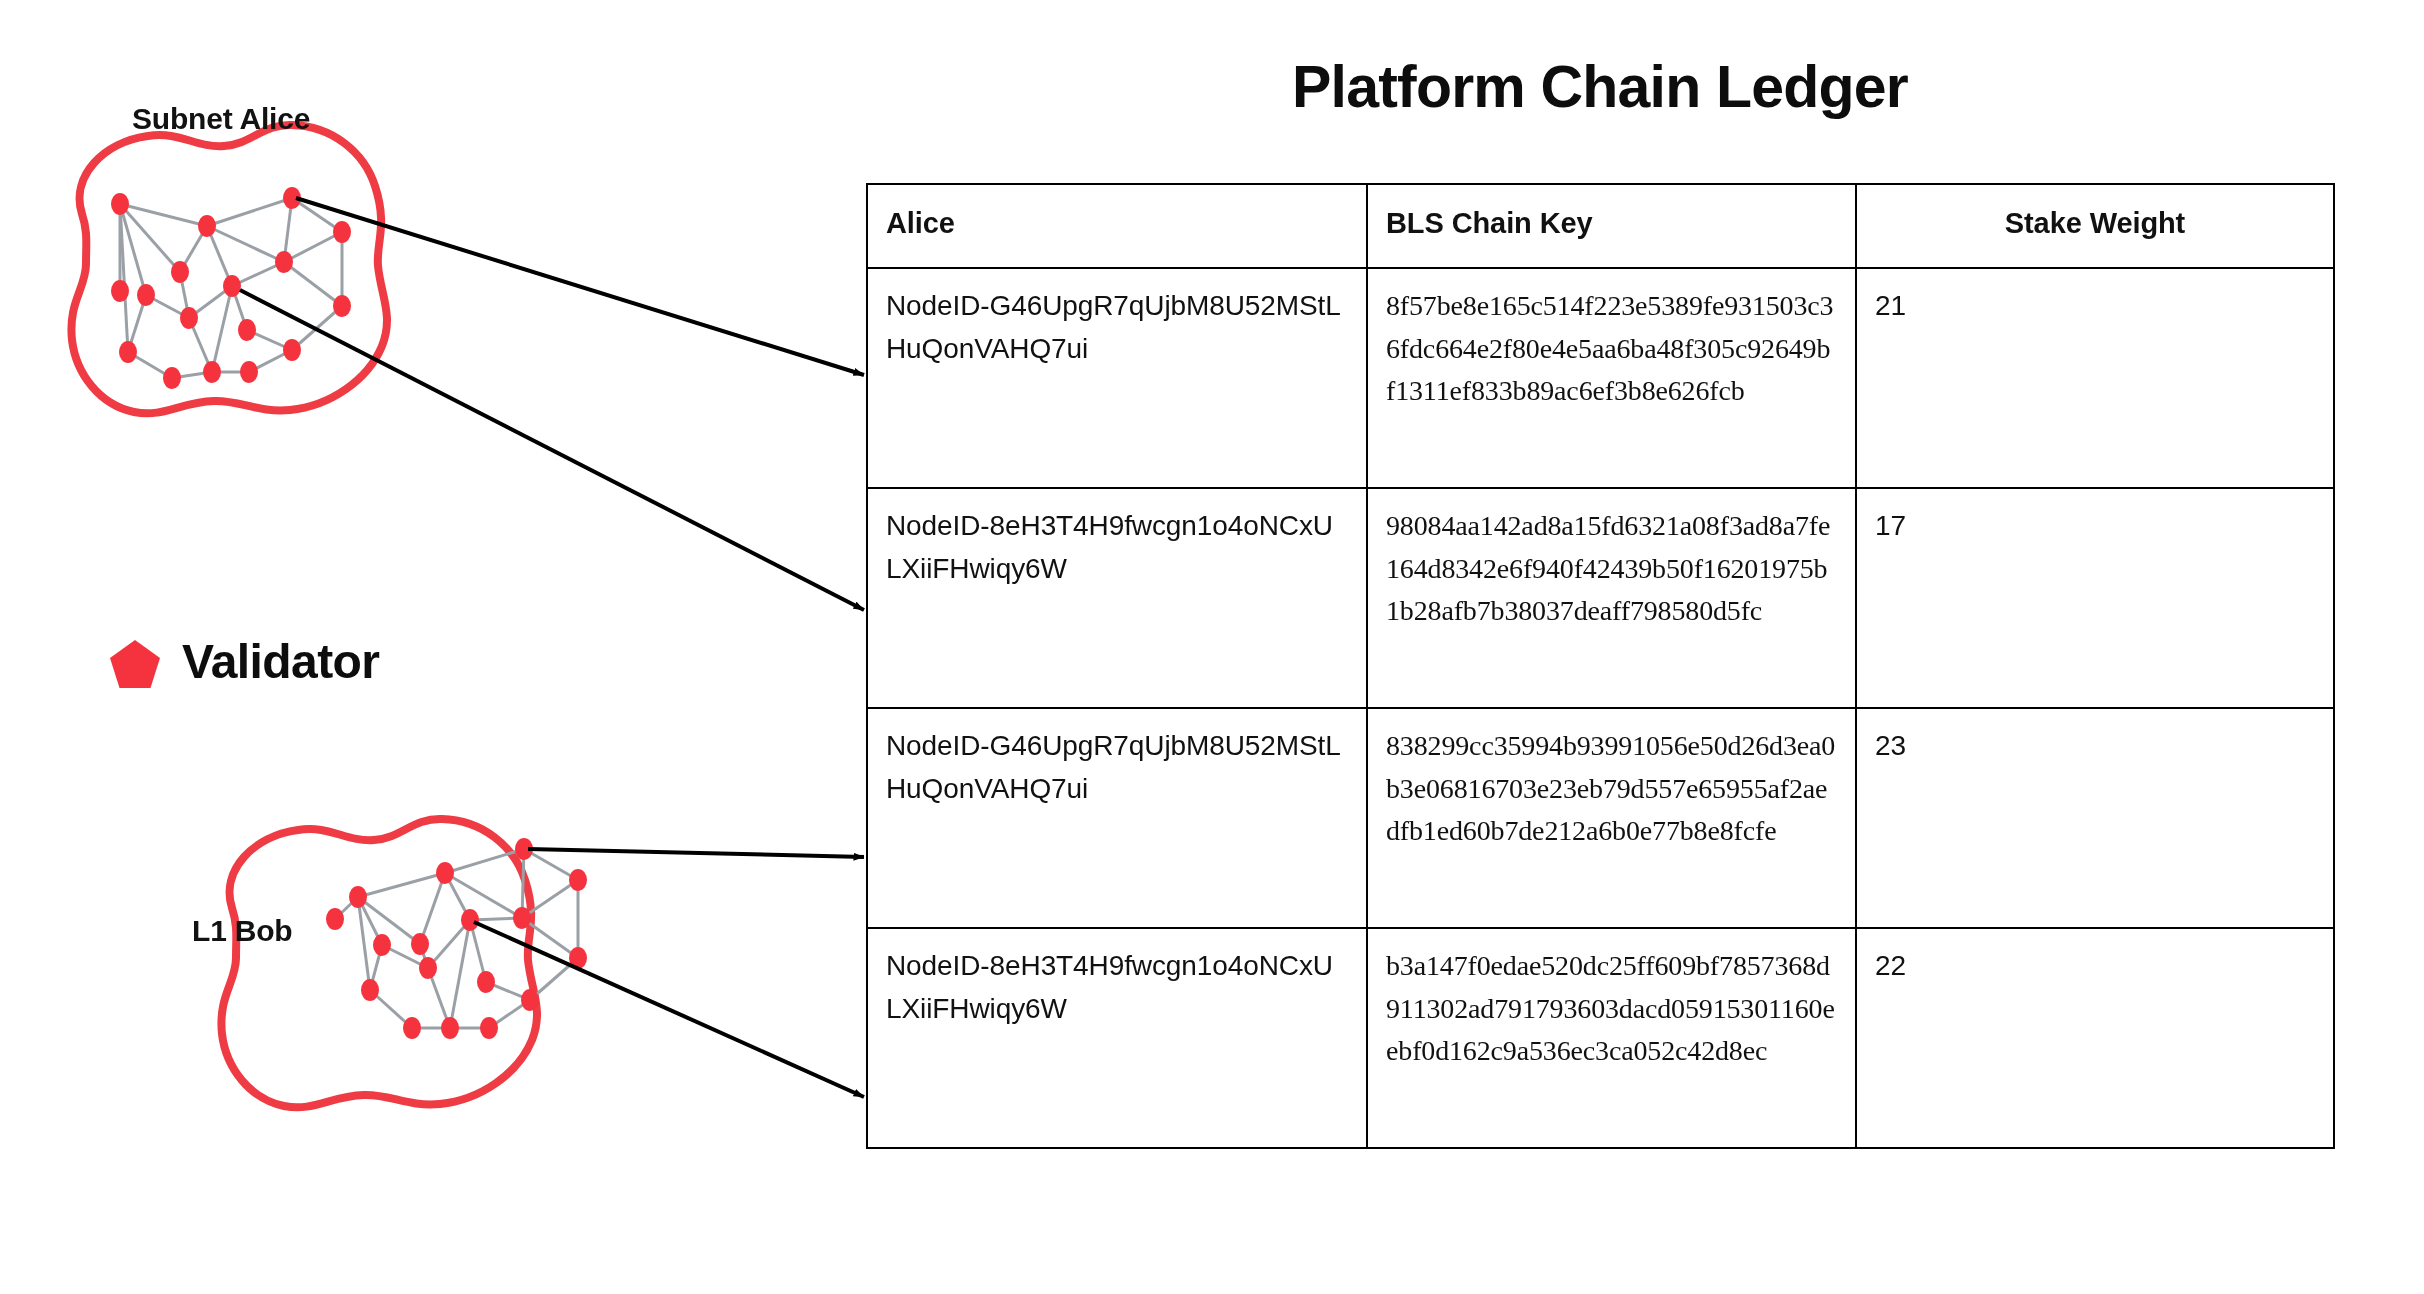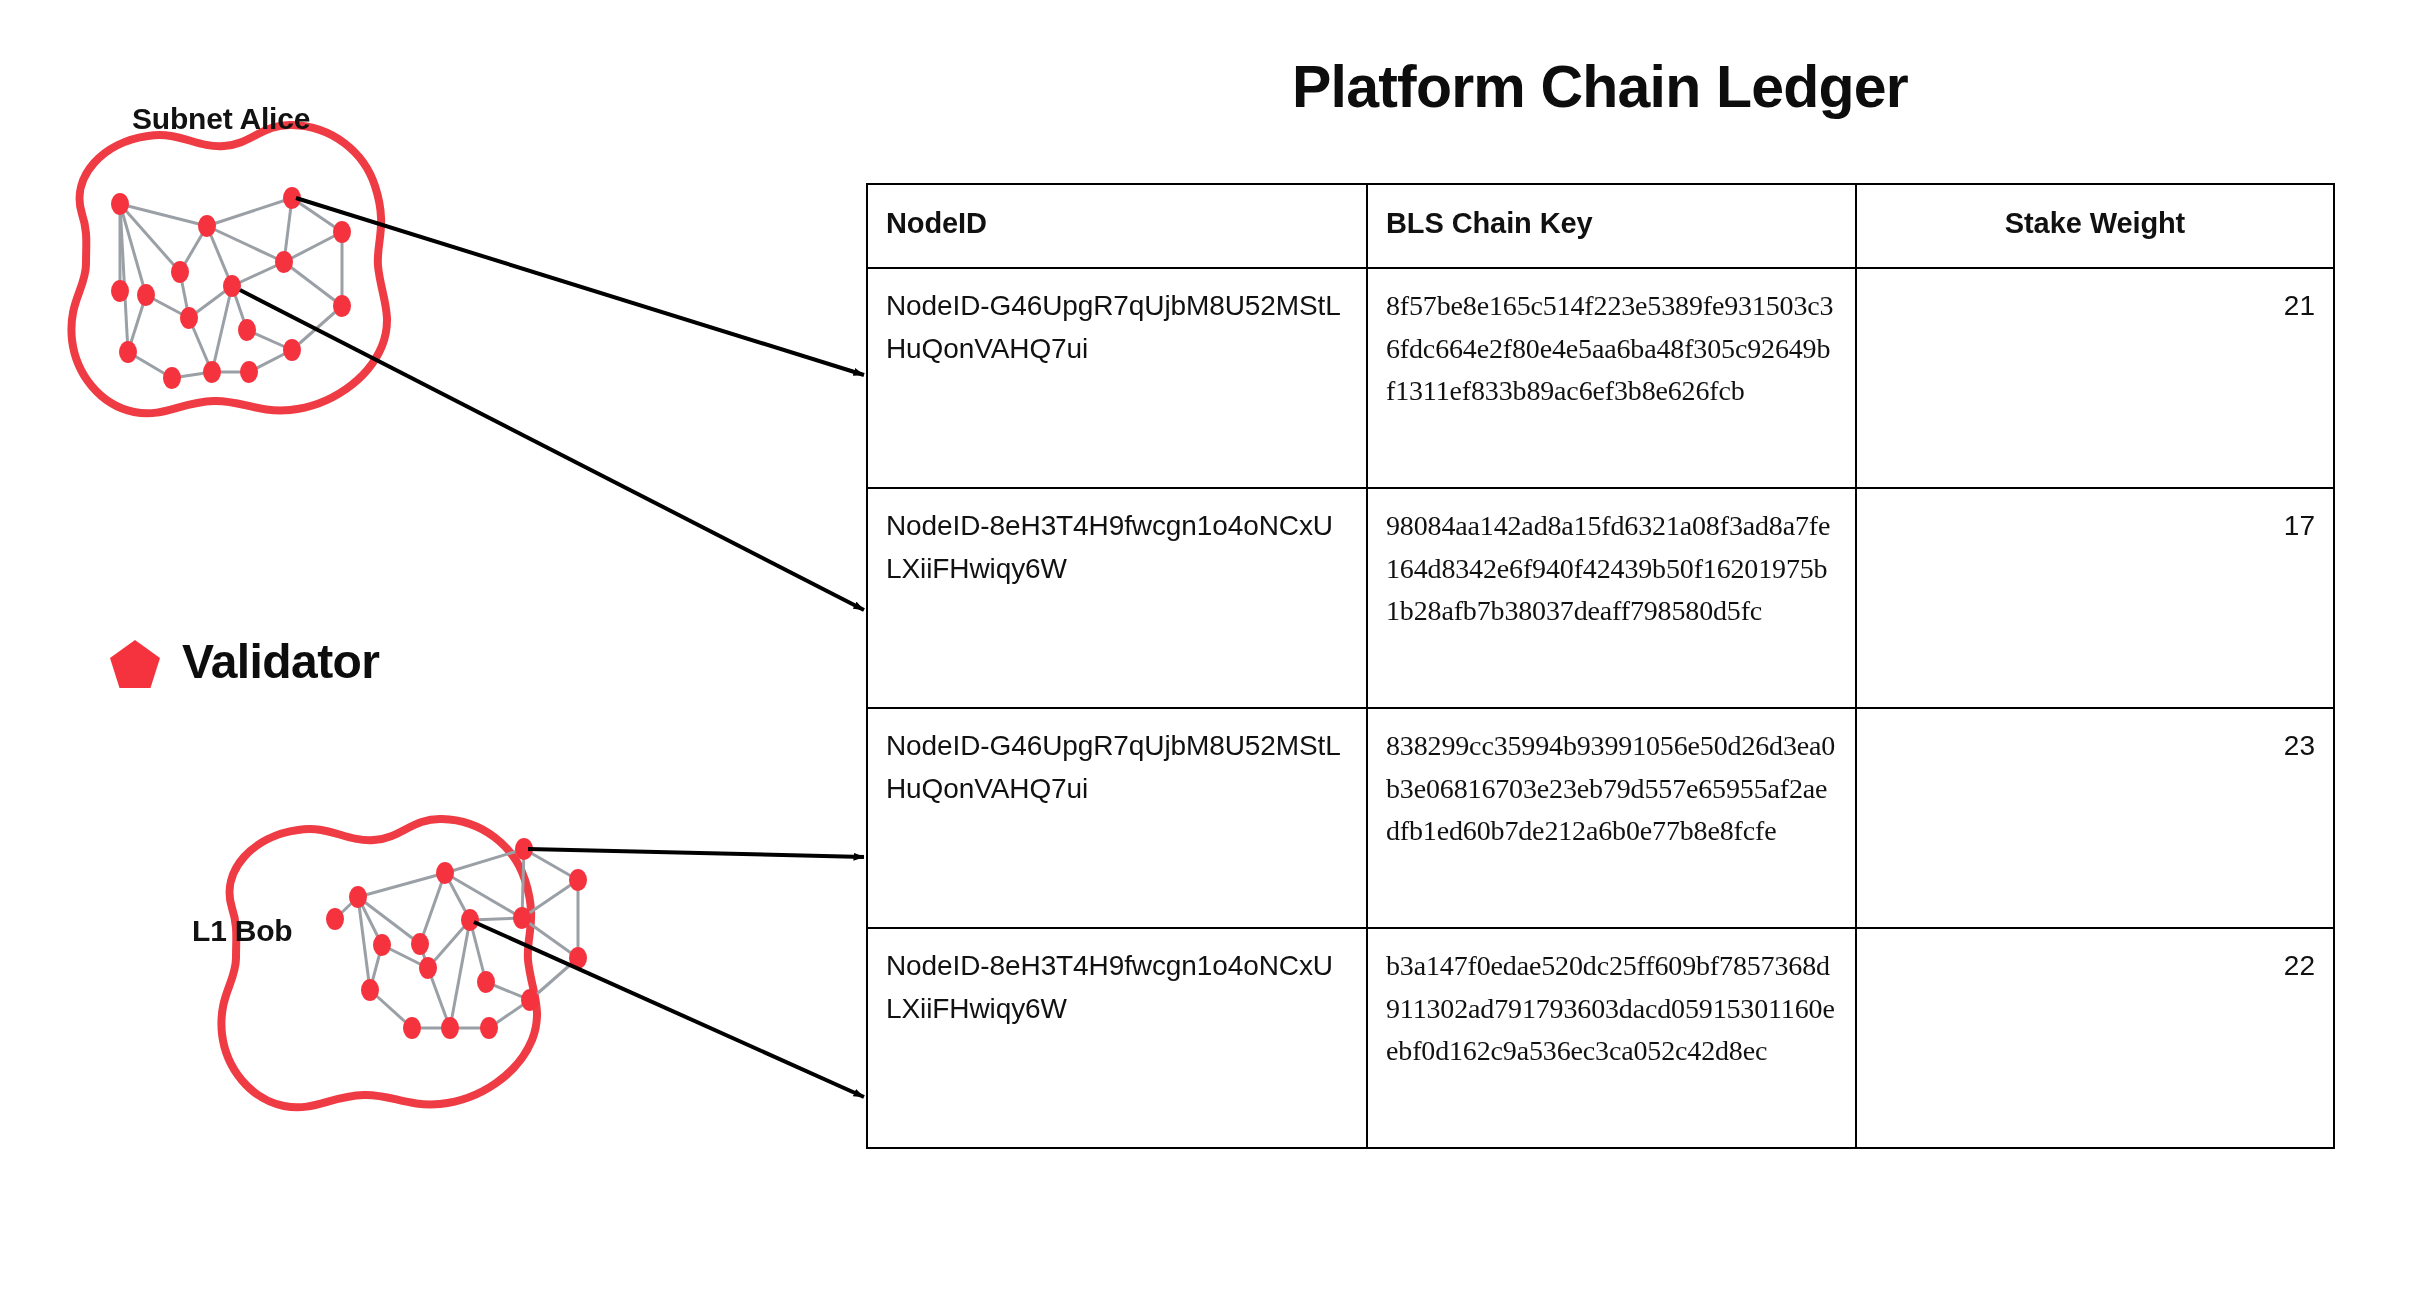--- a/index.html
+++ b/index.html
@@ -126,21 +126,21 @@
     font-weight: 400;
     height: 188px;
   }
   .mono-wrap {
     word-break: break-all;
     overflow-wrap: anywhere;
     display: block;
   }
   .nodeid-cell { letter-spacing: -0.1px; }
   .bls-cell { letter-spacing: -0.15px; font-family: Liberation Serif, serif; }
-  .stake-cell { text-align: right; }
+  .stake-cell { text-align: left; }
 </style>
 </head>
 <body>
 
 <div id="stage">
 
   <svg class="diagram-svg" viewBox="0 0 880 1294">
     <defs>
       <marker id="arrowhead" markerWidth="11" markerHeight="8" refX="10.5" refY="4" orient="auto" markerUnits="userSpaceOnUse">
         <path d="M0,0 L11,4 L0,8 z" fill="#000000"></path>
@@ -303,21 +303,21 @@
   <div id="ledger-title">Platform Chain Ledger</div>
 
   <table id="ledger-table">
     <colgroup>
       <col class="c-node">
       <col class="c-bls">
       <col class="c-stake">
     </colgroup>
     <thead>
       <tr>
-        <th class="align-left">NodeID</th>
+        <th class="align-left">Alice</th>
         <th class="align-left">BLS Chain Key</th>
         <th class="align-center">Stake Weight</th>
       </tr>
     </thead>
     <tbody>
       <tr>
         <td class="nodeid-cell">
           <span class="mono-wrap">NodeID-G46UpgR7qUjbM8U52MStLHuQonVAHQ7ui</span>
         </td>
         <td class="bls-cell">

